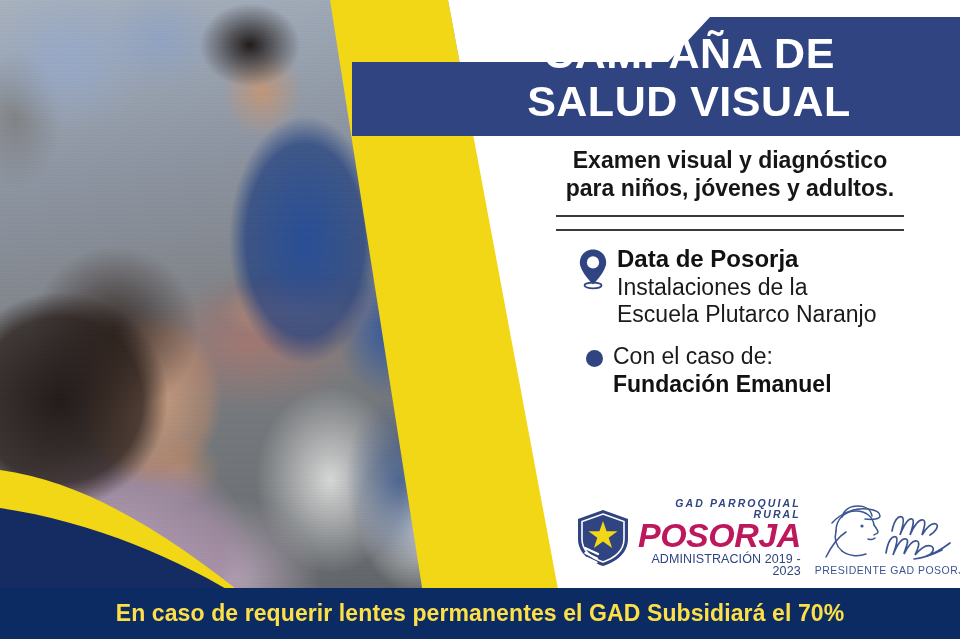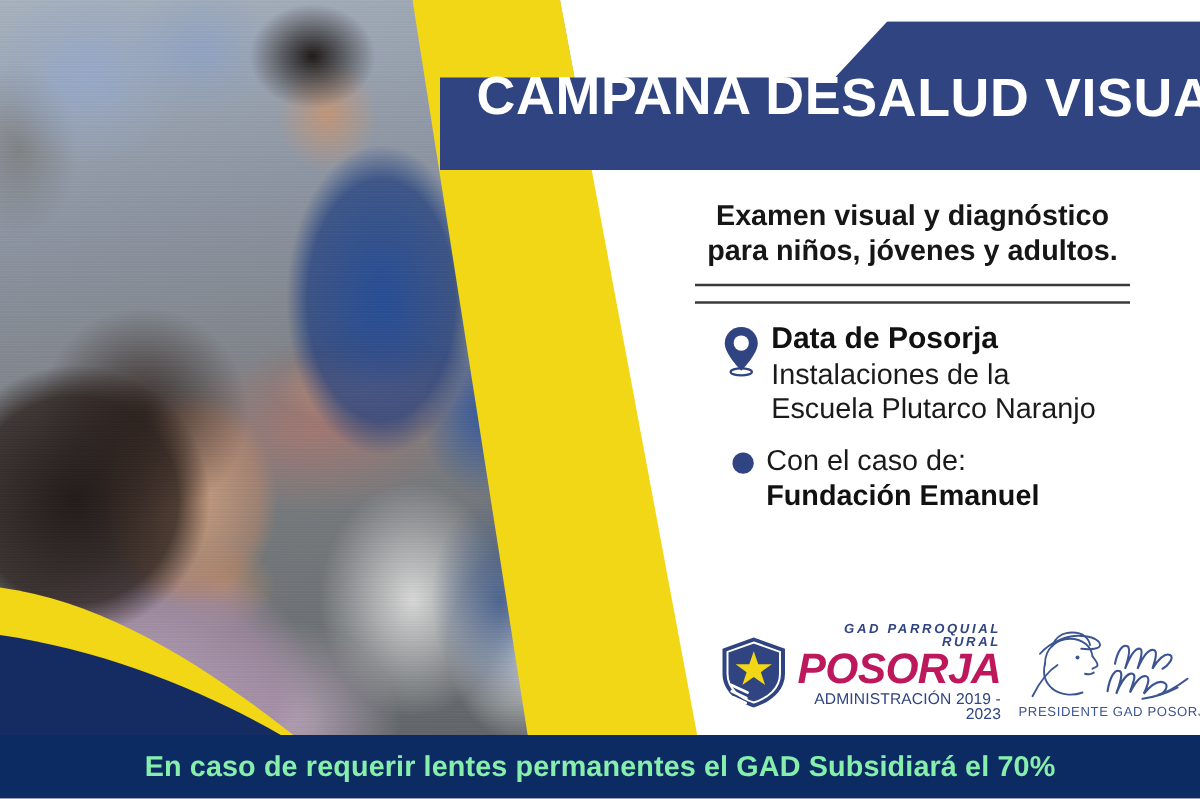--- a/index.html
+++ b/index.html
@@ -90,38 +90,38 @@
     position:absolute;
     left:352px; top:17px;
     width:608px; height:119px;
     background:#2F4480;
     clip-path: polygon(0 45px, 316px 45px, 358px 0, 608px 0, 608px 119px, 0 119px);
   }
   .header-text {
     position:absolute;
     left:418px; top:20px;
     width:542px; height:116px;
-    display:flex; flex-direction:row;
+    display:flex; flex-direction:column;
     align-items:center; justify-content:center;
     color:#ffffff;
     text-align:center;
     line-height:1.02;
   }
   .title-l1, .title-l2 {
     font-size:43px;
     font-weight:bold;
     letter-spacing:.5px;
     white-space:nowrap;
   }
   .title-l2 { margin-top:4px; }
 
   
   .content {
     position:absolute;
-    left:500px; top:152px;
+    left:500px; top:140px;
     width:460px;
     text-align:center;
     color:#111;
   }
   .subtitle {
     font-size:23px;
     font-weight:bold;
     line-height:1.22;
     color:#161616;
     padding:6px 12px 0 12px;
@@ -235,21 +235,21 @@
   .bottom-banner {
     position:absolute;
     left:0; bottom:0;
     width:960px; height:51px;
     background:#0D2B63;
     display:flex;
     align-items:center;
     justify-content:center;
   }
   .banner-text {
-    color:#86efac;
+    color:#fde047;
     font-size:23px;
     font-weight:bold;
     letter-spacing:.1px;
     white-space:nowrap;
   }
 </style>
 </head>
 <body>
 
 <div id="flyer">

